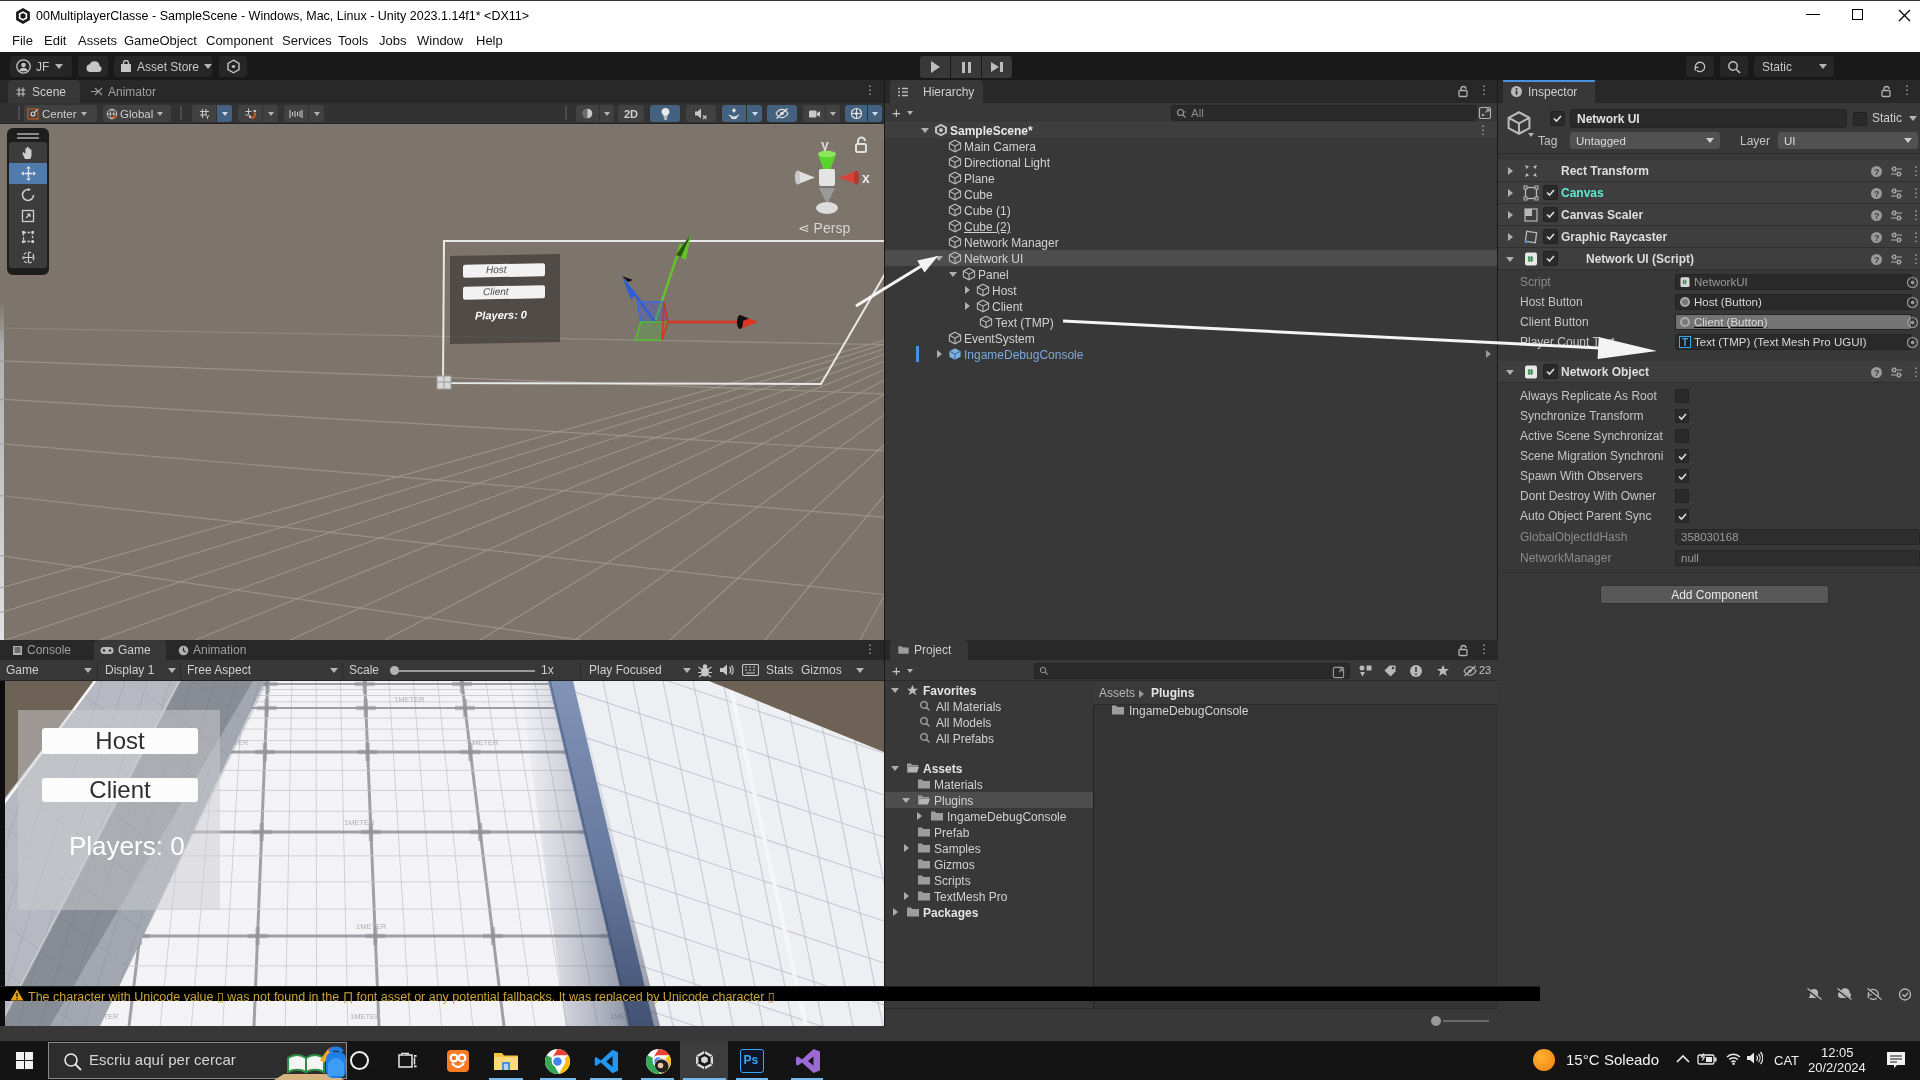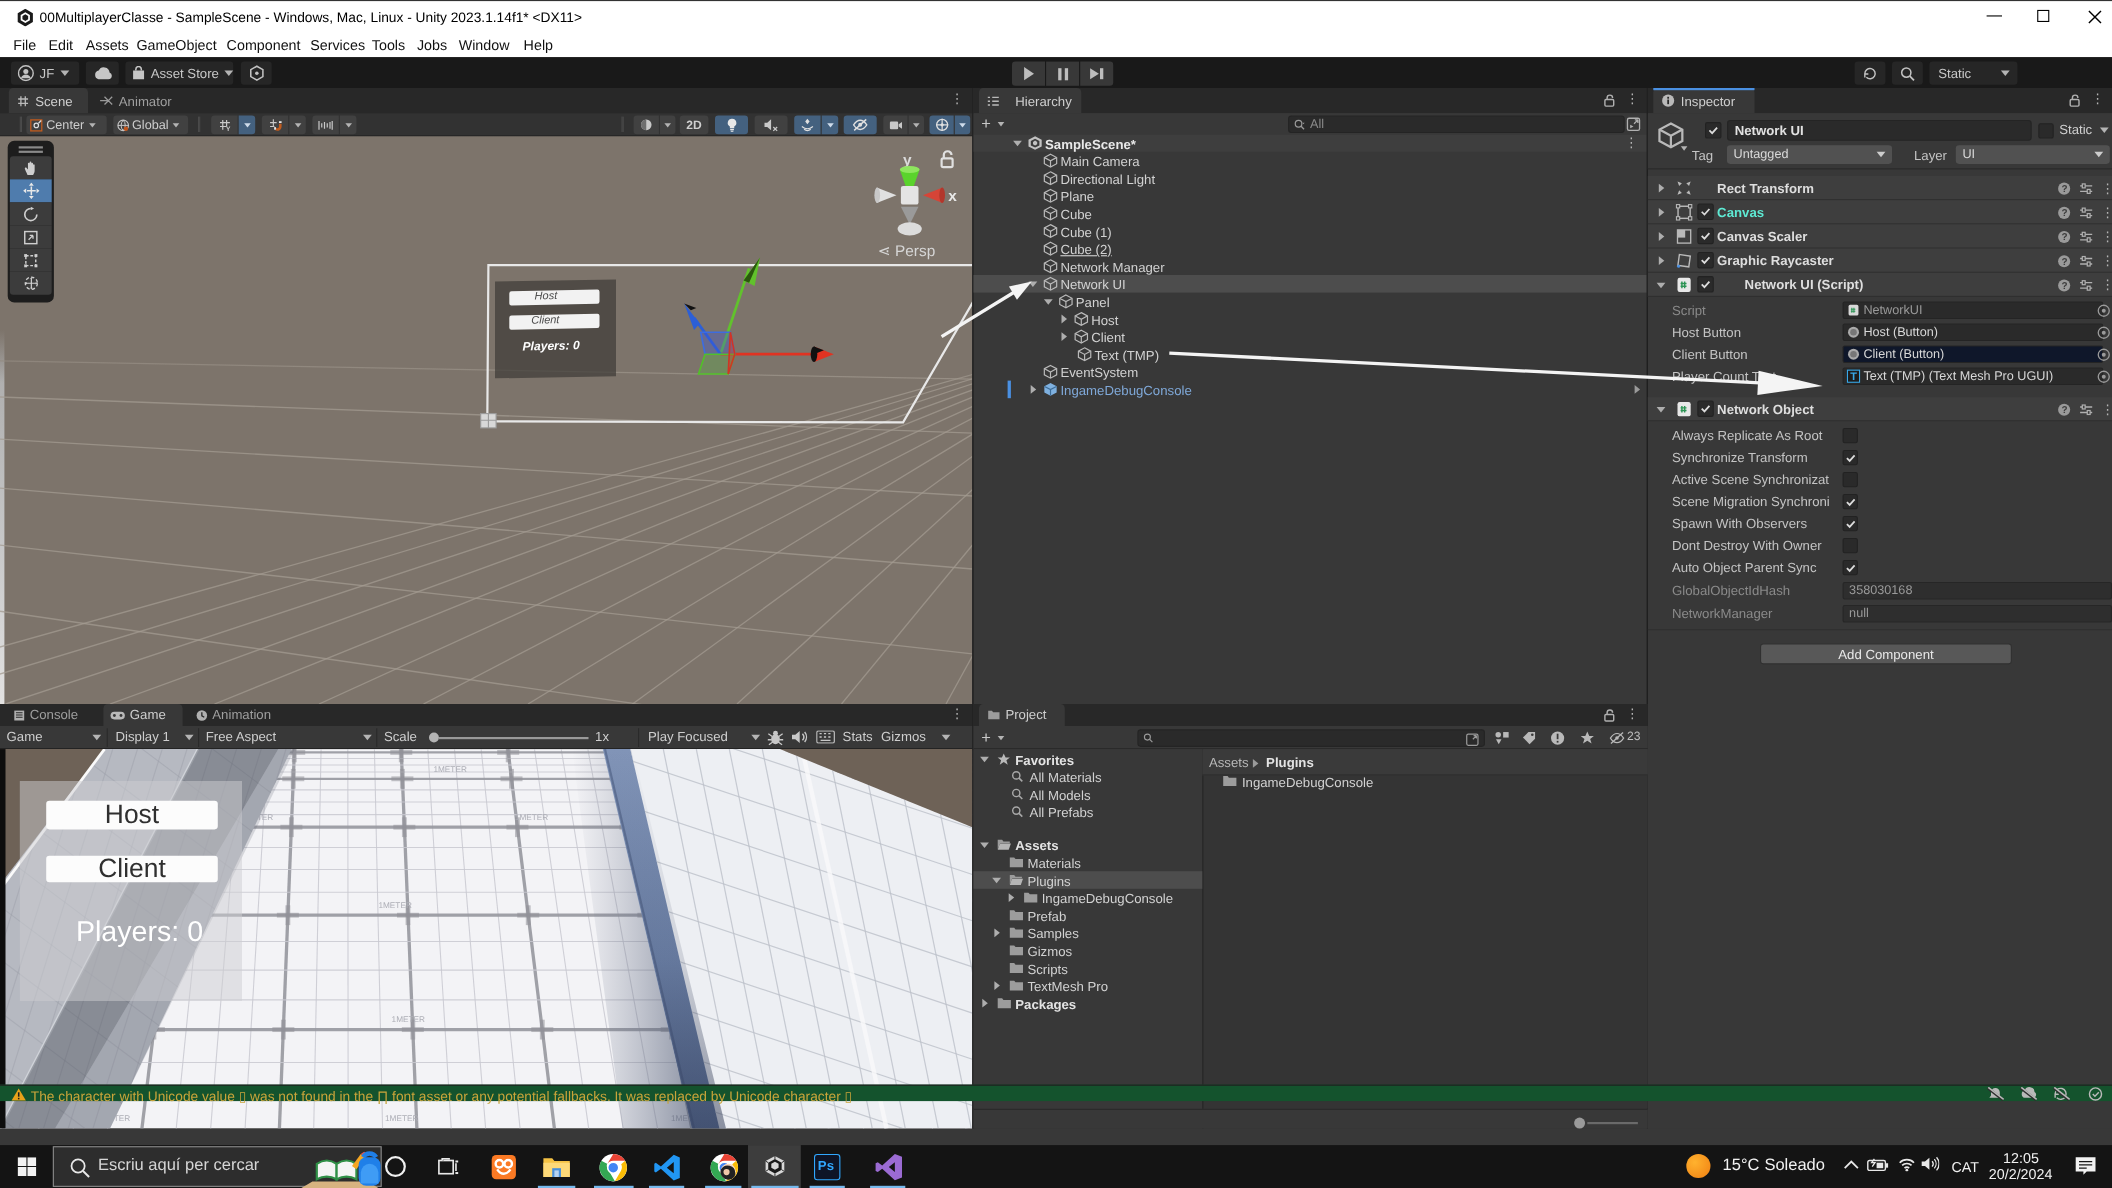--- a/index.html
+++ b/index.html
@@ -634,21 +634,21 @@
         <circle cx="6" cy="6" r="5" fill="#aaa"></circle>
         <circle cx="6" cy="6" r="3" fill="#777"></circle>
       </svg>
       <span style="font-size:11.5px;color:#d8d8d8;margin-left:3px;">Host (Button)</span>
     </div>
     <svg class="abs" style="right:1px;top:216px" width="13" height="13" viewBox="0 0 13 13">
       <circle cx="6.5" cy="6.5" r="5" fill="none" stroke="#9a9a9a" stroke-width="1.2"></circle>
       <circle cx="6.5" cy="6.5" r="1.8" fill="#9a9a9a"></circle>
     </svg>
 <div class="tx" style="left:22px;top:235px;font-size:12px;color:#c4c4c4;">Client Button</div>
-<div class="abs flex" style="left:177px;top:234px;width:237px;height:16px;background:#0f172a;border:1px solid #242424;border-radius:2px;">
+<div class="abs flex" style="left:177px;top:234px;width:237px;height:16px;background:#737373;border:1px solid #242424;border-radius:2px;text-decoration:underline;">
       <svg width="12" height="12" viewBox="0 0 12 12" style="margin-left:3px">
         <circle cx="6" cy="6" r="5" fill="#aaa"></circle>
         <circle cx="6" cy="6" r="3" fill="#777"></circle>
       </svg>
       <span style="font-size:11.5px;color:#d8d8d8;margin-left:3px;">Client (Button)</span>
     </div>
     <svg class="abs" style="right:1px;top:236px" width="13" height="13" viewBox="0 0 13 13">
       <circle cx="6.5" cy="6.5" r="5" fill="none" stroke="#9a9a9a" stroke-width="1.2"></circle>
       <circle cx="6.5" cy="6.5" r="1.8" fill="#9a9a9a"></circle>
     </svg>
@@ -1179,21 +1179,21 @@
     <svg class="abs" style="left:32px;top:249px" width="14" height="14" viewBox="0 0 14 14">
       <use href="#foldr"></use>
     </svg>
     <div class="tx" style="left:49px;top:250px;font-size:12px;color:#d2d2d2;font-weight:normal;">TextMesh Pro</div>
     <span class="abs" style="left:8px;top:268px;width:0;height:0;border-top:4px solid transparent;border-bottom:4px solid transparent;border-left:5px solid #aeaeae;"></span>
     <svg class="abs" style="left:21px;top:265px" width="14" height="14" viewBox="0 0 14 14">
       <use href="#foldr"></use>
     </svg>
     <div class="tx" style="left:38px;top:266px;font-size:12px;color:#e4e4e4;font-weight:bold;">Packages</div>
 </div>
-<div class="abs" style="left:0;top:986px;width:1920px;height:15px;background:#14532d;border-top:1px solid #1f1f1f;">
+<div class="abs" style="left:0;top:986px;width:1540px;height:15px;background:#000000;border-top:1px solid #1f1f1f;">
  <svg class="abs" style="left:10px;top:2px" width="14" height="12" viewBox="0 0 14 12">
       <path d="M7 0.5 13.5 11.5H0.5Z" fill="#e8a21a"></path>
       <rect x="6.3" y="4" width="1.4" height="4" fill="#1d1d1d"></rect>
       <rect x="6.3" y="9" width="1.4" height="1.4" fill="#1d1d1d"></rect>
     </svg>
  <div class="tx" style="left:28px;top:2px;font-size:12.5px;color:#c9a43a;">The character with Unicode value ▯ was not found in the ∏ font asset or any potential fallbacks. It was replaced by Unicode character ▯</div>
  <svg class="abs" style="left:1806px;top:1px" width="16" height="13" viewBox="0 0 16 13">
       <path d="M8 1a4 4 0 0 1 4 4v3l1.5 2h-11L4 8V5a4 4 0 0 1 4-4Z" fill="#b9b9b9"></path>
       <path d="M1 1 15 12" stroke="#2e2e2e" stroke-width="2.4"></path>
       <path d="M1.5 0.5 15.5 11.5" stroke="#b9b9b9" stroke-width="1.4"></path>

